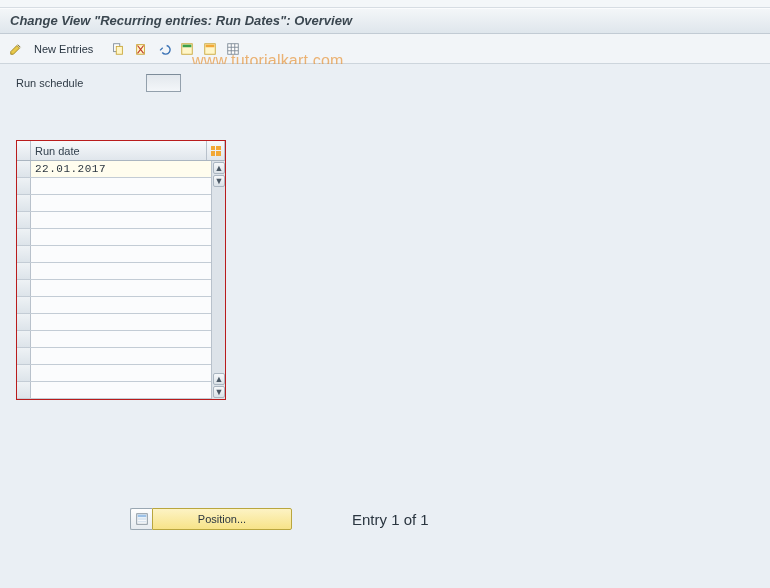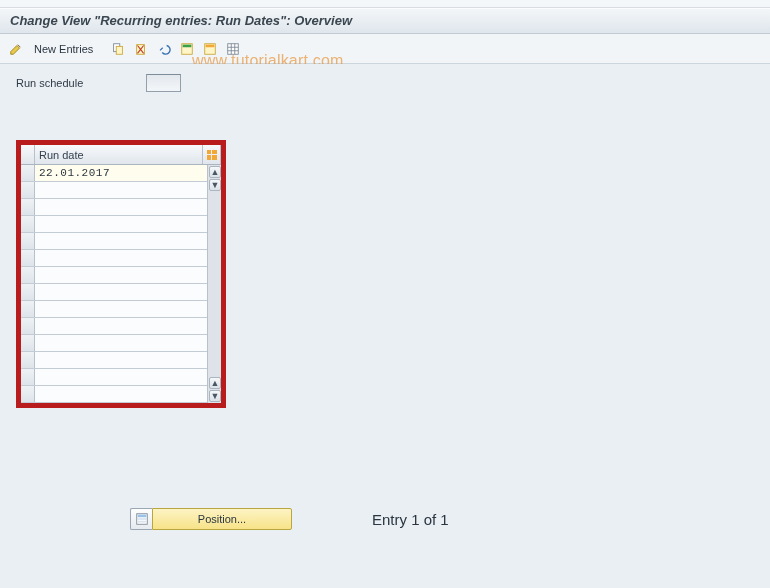--- a/index.html
+++ b/index.html
@@ -95,21 +95,21 @@
       height: 18px;
       border: 1px solid #93a0ac;
       border-top-color: #7d8c99;
       background: linear-gradient(to bottom, #e3e8ed, #f3f6f9);
     }
 
     
     .tablewrap {
       position: relative;
       width: 210px;
-      border: 5px solid #b91c1c;
+      border: 1px solid #b91c1c;
       background: #e8edf2;
     }
     .thead {
       display: flex;
       align-items: stretch;
       height: 20px;
       background: linear-gradient(to bottom, #f7f9fb, #e0e6ec);
       border-bottom: 1px solid #aab5c0;
     }
     .th-rowmark {
@@ -195,21 +195,21 @@
       cursor:pointer;
     }
 
     
     .posbar {
       position: absolute;
       left: 130px;
       top: 508px;
       display: flex;
       align-items: center;
-      gap: 80px;
+      gap: 60px;
     }
     .posgroup { display:flex; align-items:center; }
     .posicon {
       width: 22px; height: 22px;
       display:flex;align-items:center;justify-content:center;
       background: linear-gradient(#fefefe,#e6ebf0);
       border:1px solid #9aa7b2;
       border-right: none;
       border-radius: 2px 0 0 2px;
     }

